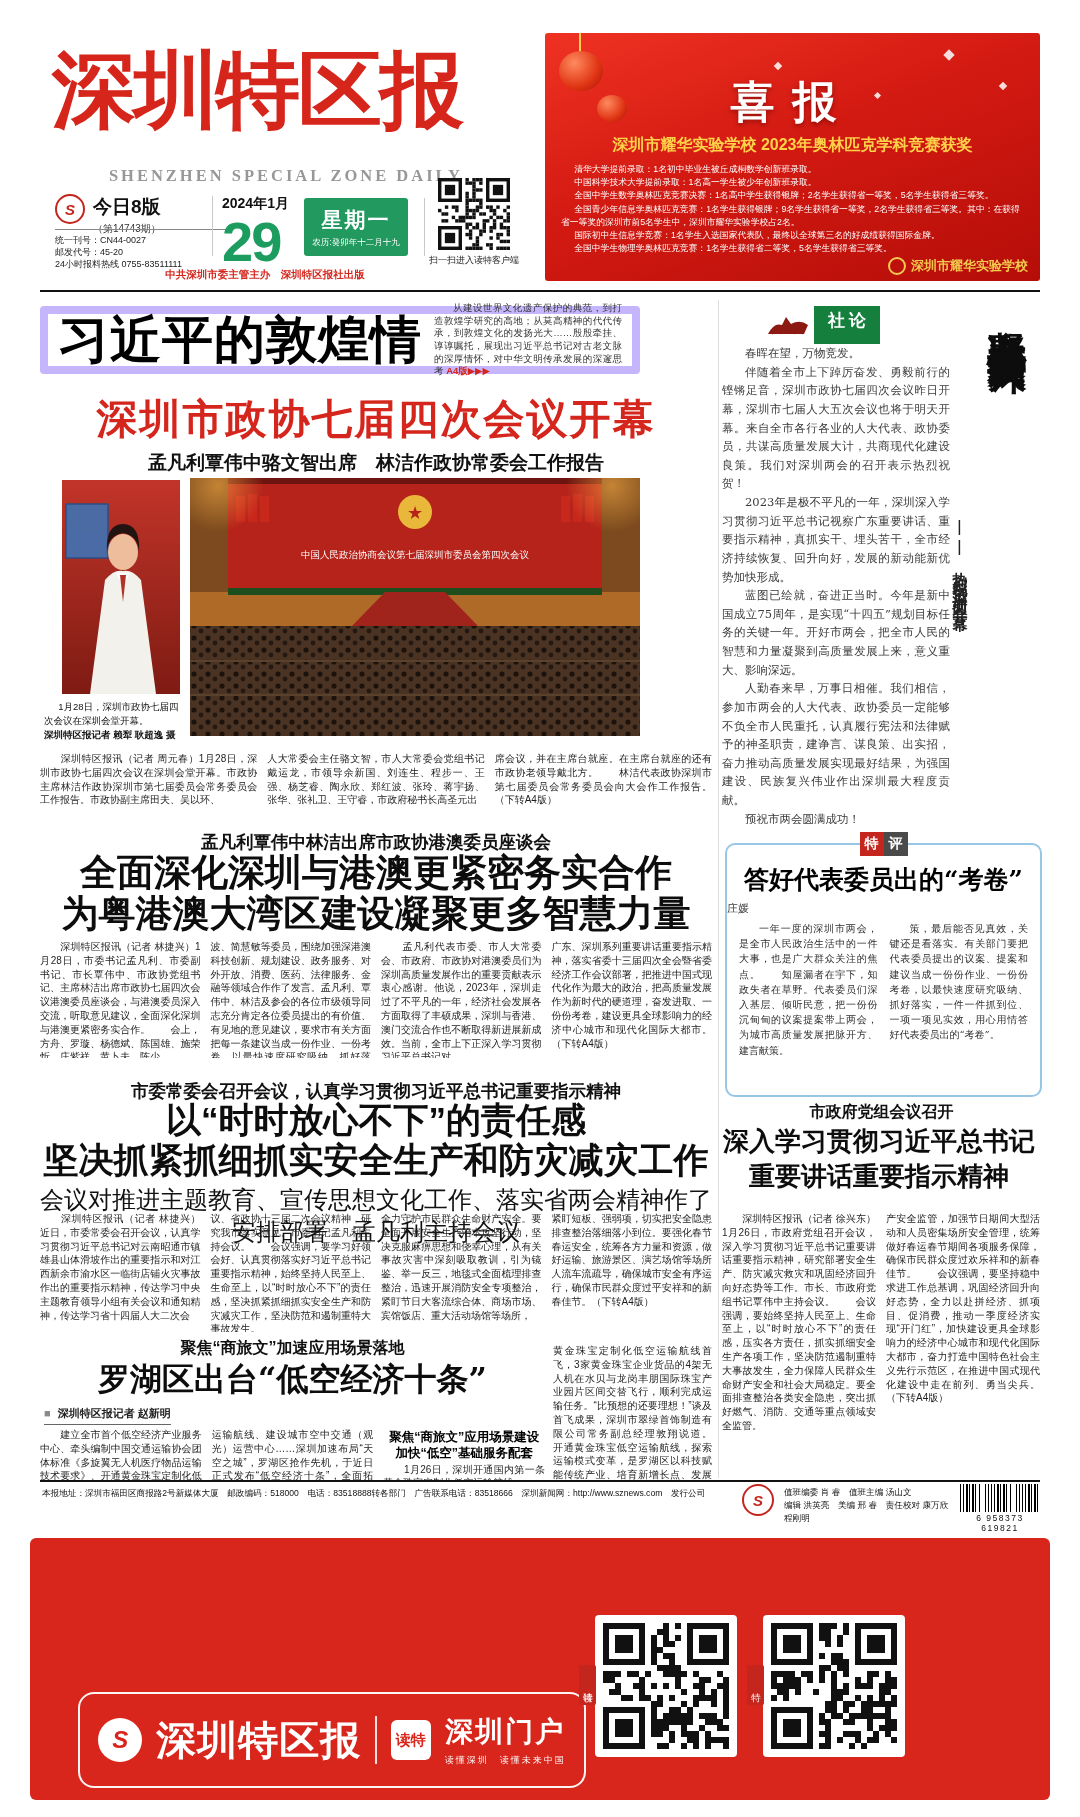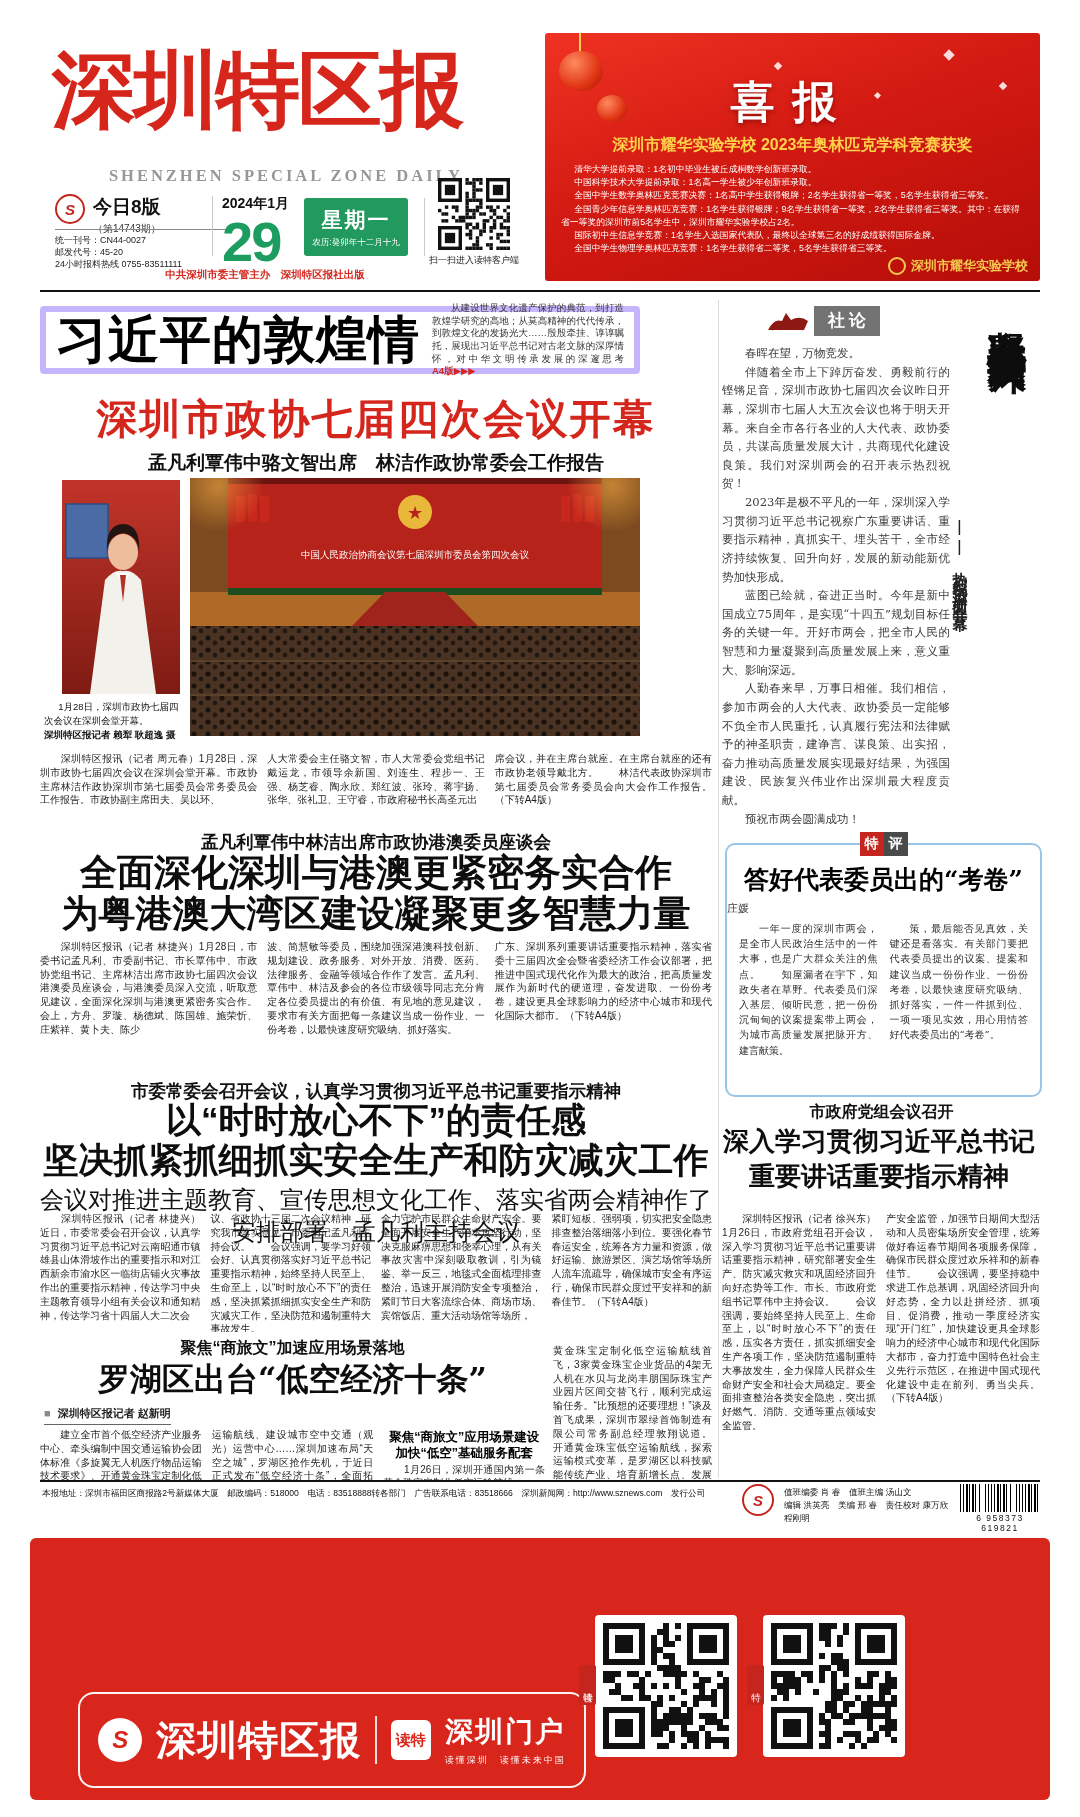--- a/index.html
+++ b/index.html
@@ -45,21 +45,21 @@
   .xb-stamp{position:absolute;right:12px;bottom:6px;color:#f3c94e;font-size:13px;font-weight:900;
             display:flex;align-items:center;gap:5px;font-family:"DejaVu Serif",serif;}
   .xb-stamp .dot{width:14px;height:14px;border-radius:50%;border:2px solid #f3c94e;display:inline-block;}
   .lantern{position:absolute;border-radius:50%;background:radial-gradient(circle at 35% 30%,#ff8a5e,#e03514 60%,#a80f06);}
   .lan1{left:14px;top:18px;width:44px;height:40px;}
   .lan2{left:52px;top:62px;width:30px;height:27px;}
   .lan-string{position:absolute;left:34px;top:0;width:2px;height:20px;background:#ffd24a;}
   .sparkle{position:absolute;background:#fff;opacity:.85;transform:rotate(45deg);}
 
   
-  .lead-box{left:40px;top:306px;width:600px;height:68px;border:6px solid #c4b5fd;border-radius:4px;
+  .lead-box{left:40px;top:306px;width:600px;height:68px;border:8px solid #c4b5fd;border-radius:4px;
             display:flex;align-items:center;gap:12px;padding:2px 10px;box-sizing:border-box;background:#fff;}
   .lead-title{font-size:51px;font-weight:900;color:#000;letter-spacing:1px;white-space:nowrap;}
   .lead-intro{flex:1;font-size:9.5px;line-height:1.32;color:#333;text-align:justify;text-indent:2em;}
   .lead-jump{color:#d5261d;font-weight:bold;white-space:nowrap;}
 
   
   .red-headline{left:40px;top:392px;width:672px;text-align:center;font-size:41px;font-weight:900;
                 color:#d5261d;letter-spacing:2px;}
   .cppcc-deck{left:40px;top:450px;width:672px;text-align:center;font-size:19px;font-weight:bold;color:#111;}
   .portrait{left:62px;top:480px;width:118px;height:214px;}
@@ -88,22 +88,22 @@
   .lh-byline{left:44px;top:1406px;font-size:11px;font-weight:bold;color:#222;border-bottom:1px solid #666;padding-bottom:3px;}
   .lh-byline .sq{color:#8a8a8a;margin-right:4px;}
   .lh-cols{left:40px;top:1428px;width:505px;height:52px;}
   .lh-subhead{text-align:center;font-weight:900;font-size:12.5px;line-height:1.3;margin:1px 0;color:#000;}
   .lh-col4{left:553px;top:1344px;width:159px;height:136px;font-size:10px;line-height:1.38;
            text-align:justify;color:#1d1d1d;overflow:hidden;}
 
   
   .col-divider{left:718px;top:300px;width:1px;height:1178px;background:#ddd;}
   .edit-badge{left:766px;top:306px;display:flex;align-items:center;gap:2px;}
-  .edit-badge .label{background:#737373;color:#fff;font-size:17px;font-weight:900;letter-spacing:4px;
-                     padding:3px 10px 4px 14px;}
+  .edit-badge .label{background:#15803d;color:#fff;font-size:17px;font-weight:900;letter-spacing:4px;
+                     padding:3px 10px 12px 14px;}
   .editorial{left:722px;top:344px;width:228px;height:480px;overflow:hidden;
              font-family:"DejaVu Serif","Liberation Serif",serif;font-size:11.5px;line-height:1.62;
              color:#3a3a3a;text-align:justify;}
   .editorial p{margin:0;text-indent:2em;}
   .v-subtitle{left:950px;top:520px;height:290px;writing-mode:vertical-rl;font-size:15px;font-weight:bold;
               color:#222;letter-spacing:5px;}
   .v-title{left:980px;top:300px;height:505px;writing-mode:vertical-rl;font-size:39px;font-weight:900;
            color:#0d0d0d;letter-spacing:2px;}
 
   .teping-box{left:725px;top:843px;width:313px;height:250px;border:2px solid #98c6e6;border-radius:10px;background:#fff;}
@@ -425,20 +425,21 @@
   </div>
 
   <div class="abs kicker hk-kicker">孟凡利覃伟中林洁出席市政协港澳委员座谈会</div>
   <div class="abs hk-headline">
     <div>全面深化深圳与港澳更紧密务实合作</div>
     <div>为粤港澳大湾区建设凝聚更多智慧力量</div>
   </div>
   <div class="abs body-cols hk-cols">
     <div>　　深圳特区报讯（记者 林捷兴）1月28日，市委书记孟凡利、市委副书记、市长覃伟中、市政协党组书记、主席林洁出席市政协七届四次会议港澳委员座谈会，与港澳委员深入交流，听取意见建议，全面深化深圳与港澳更紧密务实合作。　　会上，方舟、罗璇、杨德斌、陈国雄、施荣忻、庄紫祥、黄卜夫、陈少</div>
     <div>波、简慧敏等委员，围绕加强深港澳科技创新、规划建设、政务服务、对外开放、消费、医药、法律服务、金融等领域合作作了发言。孟凡利、覃伟中、林洁及参会的各位市级领导同志充分肯定各位委员提出的有价值、有见地的意见建议，要求市有关方面把每一条建议当成一份作业、一份考卷，以最快速度研究吸纳、抓好落实。</div>
+    <div>　　孟凡利代表市委、市人大常委会、市政府、市政协对港澳委员们为深圳高质量发展作出的重要贡献表示衷心感谢。他说，2023年，深圳走过了不平凡的一年，经济社会发展各方面取得了丰硕成果，深圳与香港、澳门交流合作也不断取得新进展新成效。当前，全市上下正深入学习贯彻习近平总书记对</div>
     <div>广东、深圳系列重要讲话重要指示精神，落实省委十三届四次全会暨省委经济工作会议部署，把推进中国式现代化作为最大的政治，把高质量发展作为新时代的硬道理，奋发进取、一份份考卷，建设更具全球影响力的经济中心城市和现代化国际大都市。（下转A4版）</div>
   </div>
 
   <div class="abs kicker sf-kicker">市委常委会召开会议，认真学习贯彻习近平总书记重要指示精神</div>
   <div class="abs sf-headline">
     <div>以“时时放心不下”的责任感</div>
     <div>坚决抓紧抓细抓实安全生产和防灾减灾工作</div>
   </div>
   <div class="abs sf-deck">会议对推进主题教育、宣传思想文化工作、落实省两会精神作了安排部署　孟凡利主持会议</div>
   <div class="abs body-cols sf-cols">

